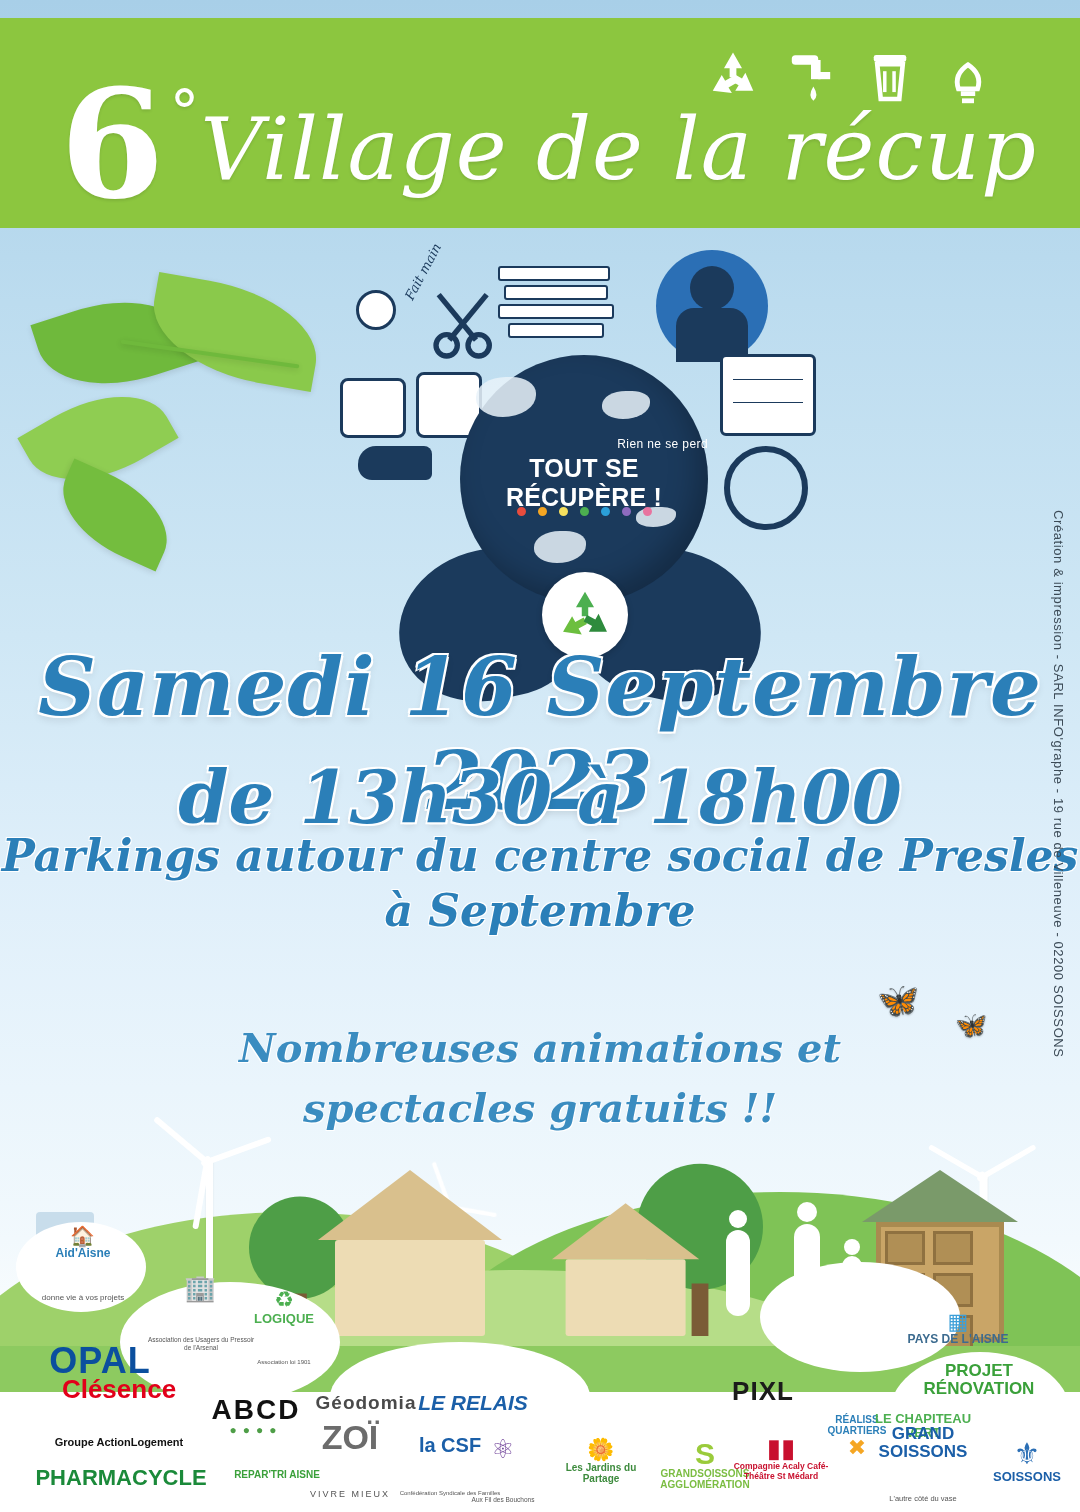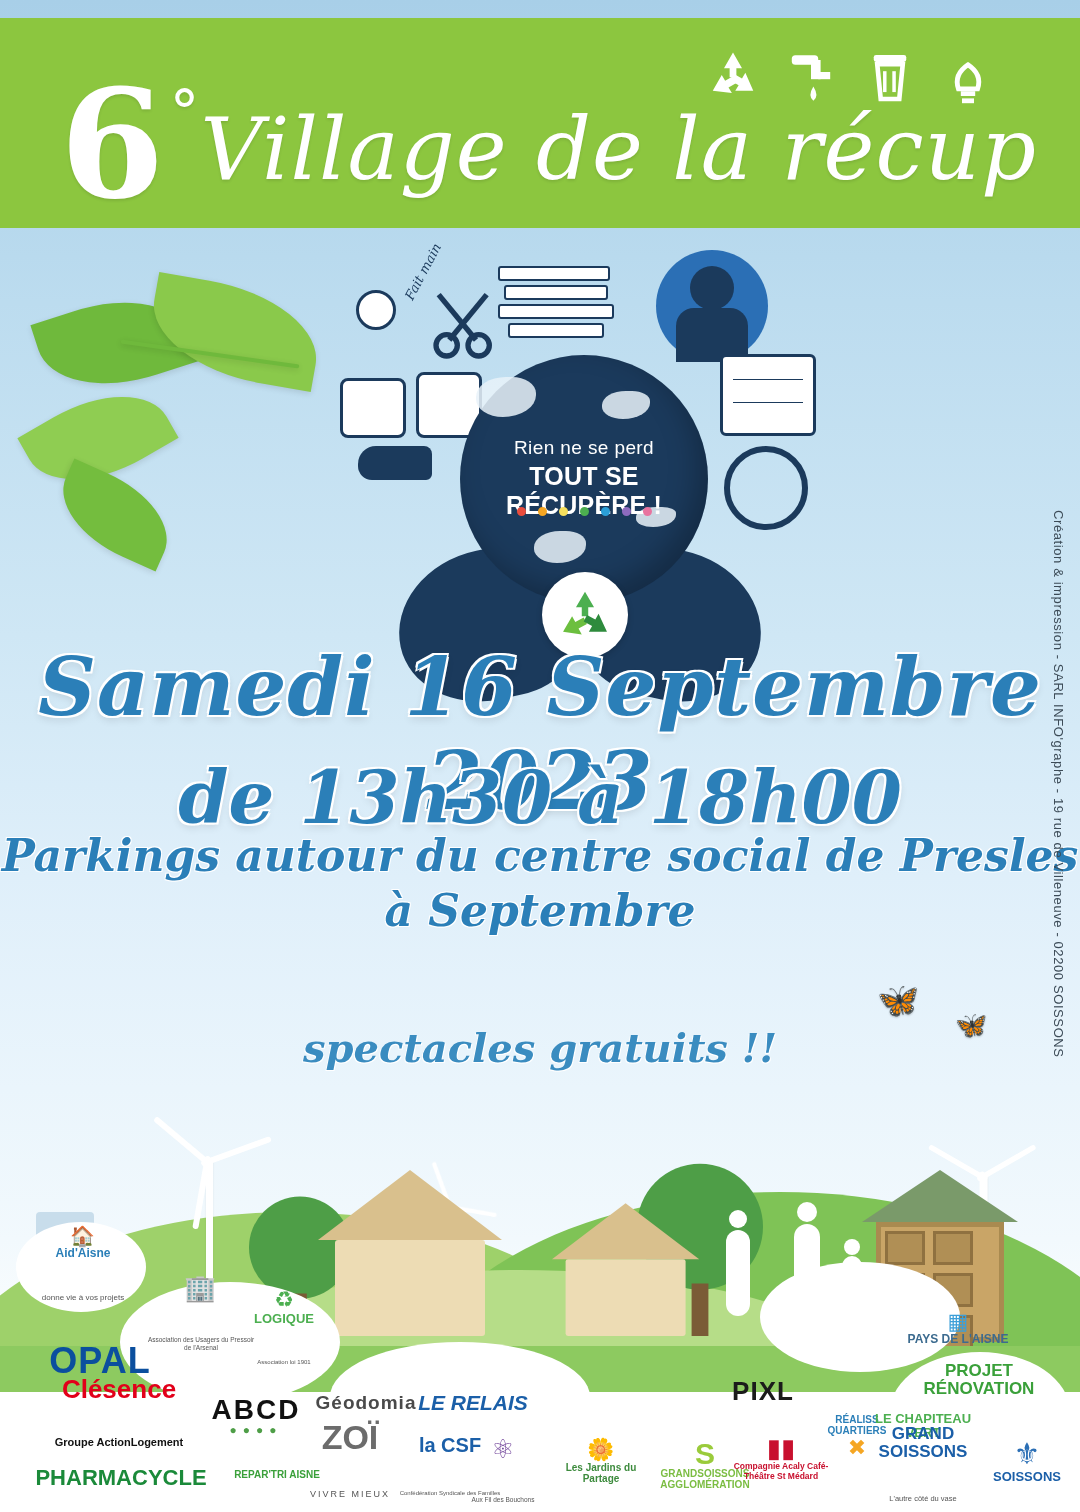--- a/index.html
+++ b/index.html
@@ -80,21 +80,21 @@
   }
   .globe:before {
     content:""; position:absolute; left:16px; top:22px; width:60px;height:40px;
     background:#e9f3fa; border-radius:50% 40% 55% 45%; opacity:.85;
     box-shadow: 120px 8px 0 -6px #e9f3fa, 54px 150px 0 -4px #e9f3fa, 150px 120px 0 -10px #e9f3fa;
   }
   .globe-text {
     position:absolute; left:0; right:0; top:82px; text-align:center; color:#fff;
     font-family:"Liberation Sans", sans-serif;
   }
-  .globe-text .l1 { font-size:19px; display:block; letter-spacing:.4px;}
+  .globe-text .l1 { font-size:12px; display:block; letter-spacing:.4px;text-align:right;}
   .globe-text .l2 { font-size:25px; font-weight:bold; display:block; margin-top:3px; letter-spacing:.2px;}
   .globe-dots { position:absolute; left:0; right:0; top:152px; display:flex; justify-content:center; gap:12px; }
   .globe-dots i { width:9px;height:9px;border-radius:50%; display:block; }
 
   
   .hand {
     position:absolute; width:180px; height:150px; background:#1b3a5c;
     border-radius:60% 40% 45% 55%;
   }
   .hand.left  { left:78px;  top:300px; transform:rotate(-12deg); }
@@ -356,20 +356,21 @@
     </div>
   </div>
 
   <div class="maintext date">Samedi 16 Septembre 2023</div>
   <div class="maintext hours">de 13h30 à 18h00</div>
   <div class="maintext place">
     <div>Parkings autour du centre social de Presles</div>
     <div>à Septembre</div>
   </div>
   <div class="maintext anim">
+    <div>Nombreuses animations et</div>
     <div>spectacles gratuits !!</div>
   </div>
 
   <div class="credit">Création &amp; impression - SARL INFO'graphe - 19 rue de Villeneuve - 02200 SOISSONS</div>
 
   <div class="landscape">
 
     <div class="tower t1"></div>
     <div class="tower t2"></div>
     <div class="tower t3"></div>

